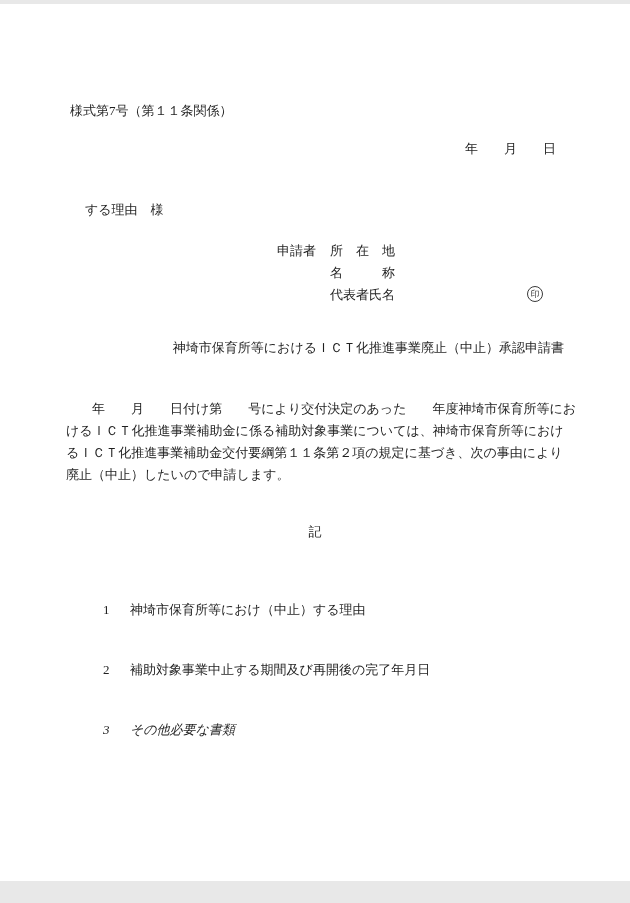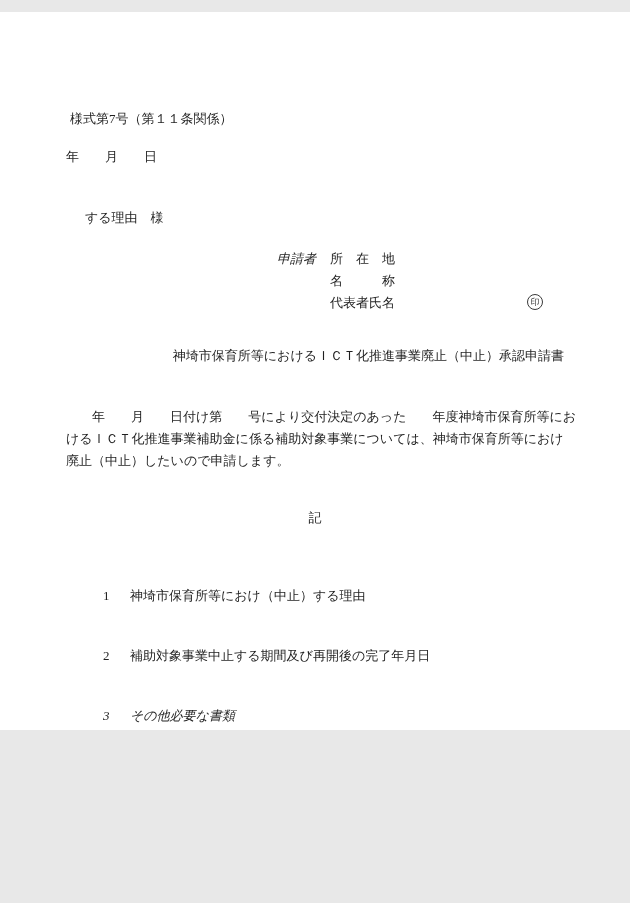--- a/index.html
+++ b/index.html
@@ -3,55 +3,55 @@
 <meta charset="utf-8">
 <style>
   html, body {
     margin: 0;
     padding: 0;
     background: #e8e8e8;
   }
   .page {
     position: relative;
     width: 630px;
-    height: 718px;
-    margin: 12px auto;
+    height: 877px;
+    margin: 4px auto;
     background: #ffffff;
     box-sizing: border-box;
     padding: 97px 66px 0 66px;
     font-family: "Liberation Serif", "DejaVu Serif", serif;
     font-size: 13px;
     line-height: 20px;
     color: #1f1f1f;
     overflow: hidden;
   }
   .form-number {
     padding-left: 4px;
   }
   .date-line {
     margin-top: 18px;
+    text-align: right;
     padding-right: 8px;
   }
   .addressee {
     margin-top: 41px;
     padding-left: 19px;
   }
   .applicant {
     position: relative;
     margin-top: 20px;
     margin-left: 211px;
     width: 266px;
     line-height: 22px;
   }
   .applicant-row { white-space: nowrap; }
   .applicant-prefix {
     display: inline-block;
     width: 53px;
     vertical-align: top;
-    font-style: italic;
   }
   .applicant-label {
     display: inline-block;
     vertical-align: top;
   }
   .seal {
     position: absolute;
     right: 0;
     top: 46px;
     width: 14px;
@@ -110,20 +110,21 @@
       <span class="applicant-prefix"></span><span class="applicant-label">代表者氏名</span>
     </div>
     <span class="seal">印</span>
   </div>
 
   <div class="doc-title">神埼市保育所等におけるＩＣＴ化推進事業廃止（中止）承認申請書</div>
 
   <div class="body-text">
     <div class="body-line">　　年　　月　　日付け第　　号により交付決定のあった　　年度神埼市保育所等にお</div>
     <div class="body-line">けるＩＣＴ化推進事業補助金に係る補助対象事業については、神埼市保育所等におけ</div>
+    <div class="body-line">るＩＣＴ化推進事業補助金交付要綱第１１条第２項の規定に基づき、次の事由により</div>
     <div class="body-line">廃止（中止）したいので申請します。</div>
   </div>
 
   <div class="record-marker">記</div>
 
   <div class="item item-1">
     <span class="item-num">1</span><span class="item-text">神埼市保育所等におけ（中止）する理由</span>
   </div>
 
   <div class="item item-2">

